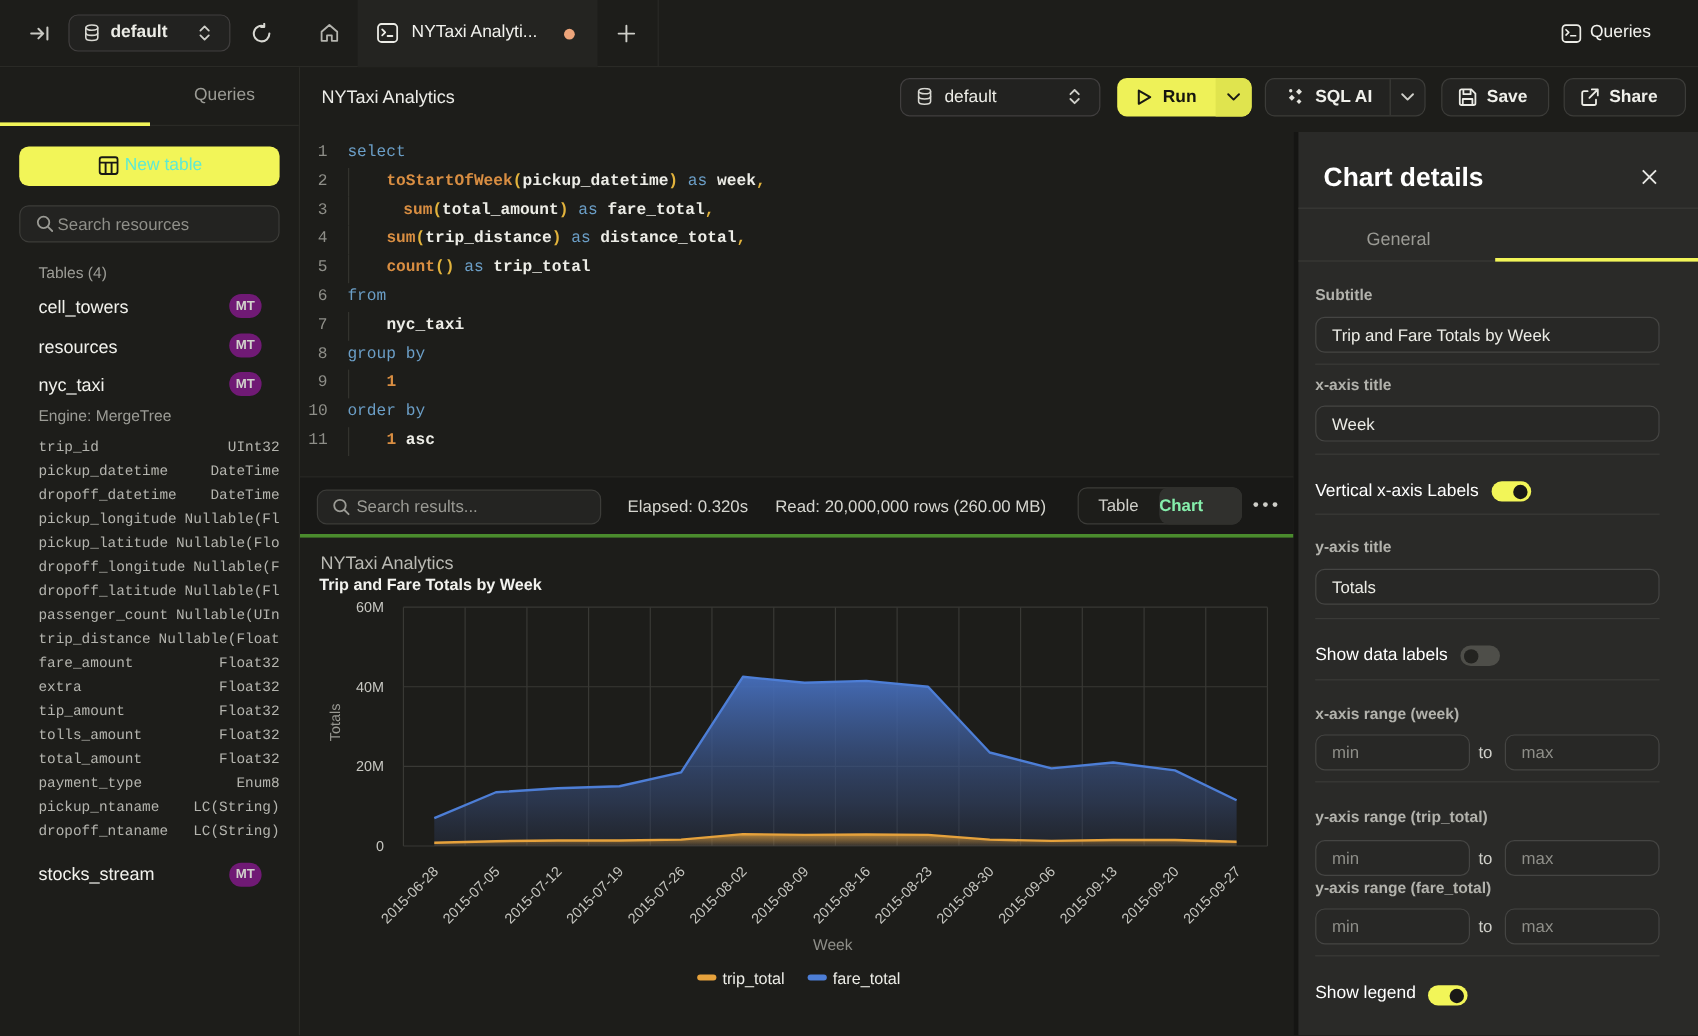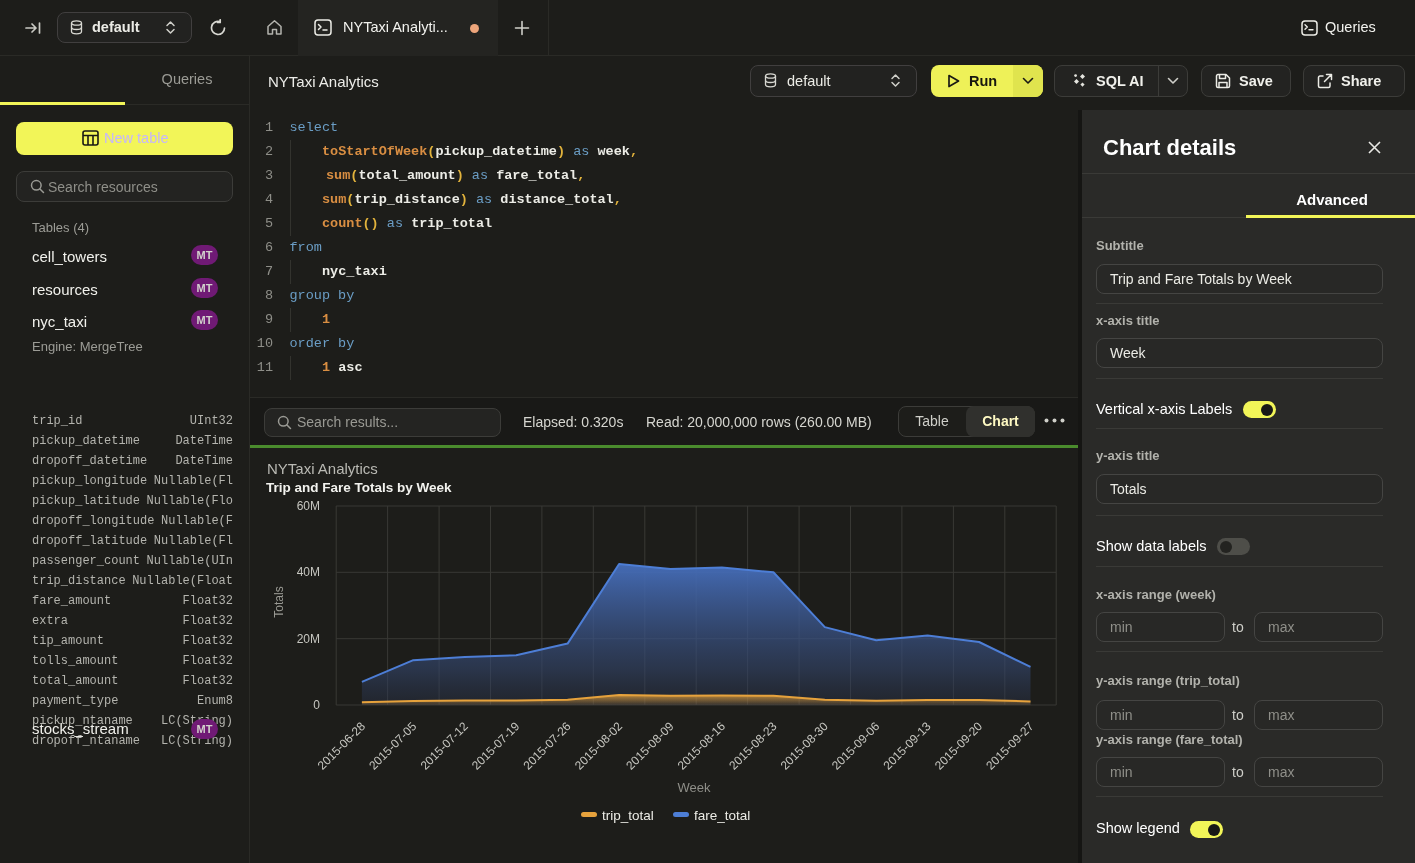--- a/index.html
+++ b/index.html
@@ -1,19 +1,19 @@
 <!DOCTYPE html>
 <html><head>
 <meta charset="utf-8">
 <style>
 * { margin:0; padding:0; box-sizing:border-box; }
 html,body { width:1415px; height:863px; overflow:hidden; background:#1d1d1a; font-family:"Liberation Sans", sans-serif; }
 .abs { position:absolute; }
 #stage { position:relative; width:1415px; height:863px; }
-.mono { font-family:"Liberation Mono", monospace;margin-top:48px; }
+.mono { font-family:"Liberation Mono", monospace; }
 
 #topbar { left:0; top:0; width:1415px; height:56px; background:#1d1d1a; border-bottom:1px solid #2a2a26; }
 #sbborder { left:249px; top:0; width:1px; height:863px; background:#2a2a26; }
 .select { position:absolute; border:1px solid #413f3f; border-radius:8px; background:#222220; color:#ecece6; }
 #tab-active { left:298px; top:0; width:200px; height:56px; background:#242421; }
 #tabdiv1 { left:548px; top:0; width:1px; height:55px; background:#2a2a26; }
 
 #side-tabs { left:0; top:56px; width:249px; height:49px; border-bottom:1px solid #2a2a26; background:#1d1d1a; }
 #tab-underline { left:0; top:102px; width:125px; height:3px; background:#f2f558; }
 #newtable { left:16px; top:122px; width:217px; height:33px; background:#f2f558; border-radius:8px; color:#191914; font-size:14.5px; font-weight:bold; }
@@ -53,21 +53,21 @@
 <div id="stage">
   <div class="abs" id="sbborder"></div>
   <div class="abs" id="topbar"></div>
   <div class="abs" id="tab-active"></div>
   <div class="abs" id="tabdiv1"></div>
 
   <div class="abs" id="side-tabs"></div>
   <div class="abs" id="tab-underline"></div>
   <div class="abs" style="left:125px;top:56px;width:124px;height:46px;text-align:center;line-height:46px;color:#9b9b95;font-size:14.5px;">Queries</div>
   <div class="abs" id="newtable"></div>
-  <div class="abs" style="left:104px;top:130px;color:#c4b5fd;font-size:14.5px;">New table</div>
+  <div class="abs" style="left:104px;top:130px;color:#5eead4;font-size:14.5px;">New table</div>
   <div class="abs" id="sidesearch"></div>
   <div class="abs" style="left:48px;top:179px;color:#8f8f89;font-size:14px;">Search resources</div>
   <div class="abs" style="left:32px;top:220px;color:#9c9c96;font-size:13px;font-weight:normal;">Tables (4)</div>
   <div class="tname" style="top:247.5px;">cell_towers</div>
     <div class="pill" style="left:191px;top:245px;">MT</div>
   <div class="tname" style="top:280.5px;">resources</div>
     <div class="pill" style="left:191px;top:278px;">MT</div>
   <div class="tname" style="top:313px;">nyc_taxi</div>
     <div class="pill" style="left:191px;top:310px;">MT</div>
   <div class="abs" style="left:32px;top:338.5px;color:#9c9c96;font-size:13px;">Engine: MergeTree</div>
@@ -97,21 +97,21 @@
 
   <div class="abs" id="editor"></div>
   <div id="code">
   <div class="eline lnum" style="left:249px;top:116px;">1</div>
   <div class="eline" style="left:289.5px;top:116px;"><span class="kw">select</span></div>
   <div class="eline lnum" style="left:249px;top:140px;">2</div>
   <div class="iguide" style="top:140px;height:24px;"></div>
   <div class="eline" style="left:322px;top:140px;"><span class="fn">toStartOfWeek</span><span class="pr">(</span><span class="id">pickup_datetime</span><span class="pr">)</span> <span class="kw">as</span> <span class="id">week</span><span class="pr">,</span></div>
   <div class="eline lnum" style="left:249px;top:164px;">3</div>
   <div class="iguide" style="top:164px;height:24px;"></div>
-  <div class="eline" style="left:326px;top:164px;"><span class="fn">sum</span><span class="pr">(</span><span class="id">total_amount</span><span class="pr">)</span> <span class="kw">as</span> <span class="id">fare_total</span><span class="pr">,</span></div>
+  <div class="eline" style="left:336px;top:164px;"><span class="fn">sum</span><span class="pr">(</span><span class="id">total_amount</span><span class="pr">)</span> <span class="kw">as</span> <span class="id">fare_total</span><span class="pr">,</span></div>
   <div class="eline lnum" style="left:249px;top:188px;">4</div>
   <div class="iguide" style="top:188px;height:24px;"></div>
   <div class="eline" style="left:322px;top:188px;"><span class="fn">sum</span><span class="pr">(</span><span class="id">trip_distance</span><span class="pr">)</span> <span class="kw">as</span> <span class="id">distance_total</span><span class="pr">,</span></div>
   <div class="eline lnum" style="left:249px;top:212px;">5</div>
   <div class="iguide" style="top:212px;height:24px;"></div>
   <div class="eline" style="left:322px;top:212px;"><span class="fn">count</span><span class="pr">()</span> <span class="kw">as</span> <span class="id">trip_total</span></div>
   <div class="eline lnum" style="left:249px;top:236px;">6</div>
   <div class="eline" style="left:289.5px;top:236px;"><span class="kw">from</span></div>
   <div class="eline lnum" style="left:249px;top:260px;">7</div>
   <div class="iguide" style="top:260px;height:24px;"></div>
@@ -130,21 +130,21 @@
 
   <div class="abs" id="resbar"></div>
   <div class="abs" id="greenline"></div>
   <div class="abs" style="left:264px;top:408px;width:237px;height:29px;border:1px solid #3c3c39;background:#242422;border-radius:8px;"></div>
   <div class="abs" style="left:297px;top:414px;color:#9a9a94;font-size:14px;">Search results...</div>
   <div class="abs" style="left:523px;top:414px;color:#d6d6d0;font-size:14px;">Elapsed: 0.320s</div>
   <div class="abs" style="left:646px;top:414px;color:#d6d6d0;font-size:14px;">Read: 20,000,000 rows (260.00 MB)</div>
   <div class="abs" style="left:898px;top:406px;width:137px;height:31px;border:1px solid #3c3c39;border-radius:8px;background:#1d1d1a;"></div>
   <div class="abs" style="left:966px;top:406px;width:69px;height:31px;background:#30302d;border-radius:8px;"></div>
   <div class="abs" style="left:898px;top:406px;width:68px;height:31px;line-height:31px;text-align:center;color:#cfcfc9;font-size:14px;">Table</div>
-  <div class="abs" style="left:966px;top:406px;width:69px;height:31px;line-height:31px;text-align:center;color:#fef9c3;font-size:14px;font-weight:bold;">Chart</div>
+  <div class="abs" style="left:966px;top:406px;width:69px;height:31px;line-height:31px;text-align:left;color:#86efac;font-size:14px;font-weight:bold;">Chart</div>
   <svg class="abs" style="left:1044px;top:418px;" width="21" height="5" viewBox="0 0 21 5">
       <g fill="#cfcfc9">
         <circle cx="2.5" cy="2.5" r="2"></circle>
         <circle cx="10.5" cy="2.5" r="2"></circle>
         <circle cx="18.5" cy="2.5" r="2"></circle>
       </g>
     </svg>
 
   <div id="chart">
   <svg class="abs" style="left:250px;top:448px;" width="828" height="415" viewBox="0 0 828 415">
@@ -209,21 +209,21 @@
   <rect x="331" y="364" width="16" height="5" rx="2.5" fill="#e6a23c"></rect>
   <text x="352" y="372" fill="#ecece6" font-size="13.5">trip_total</text>
   <rect x="423" y="364" width="16" height="5" rx="2.5" fill="#4d7ed6"></rect>
   <text x="444" y="372" fill="#ecece6" font-size="13.5">fare_total</text>
   </svg>
   </div>
 
   <div class="abs" id="panel"></div>
   <div class="abs" style="left:1103px;top:135px;color:#ffffff;font-size:22px;font-weight:bold;">Chart details</div>
   <div class="abs" style="left:1082px;top:173px;width:333px;height:1px;background:#3a3a37;"></div>
-  <div class="abs" style="left:1249px;top:173px;width:166px;height:45px;line-height:54px;text-align:center;color:#ffffff;font-size:15px;font-weight:bold;">Advanced</div>
+  <div class="abs" style="left:1082px;top:173px;width:167px;height:45px;line-height:54px;text-align:center;color:#9b9b95;font-size:15px;">General</div>
   <div class="abs" style="left:1082px;top:217px;width:333px;height:1px;background:#3a3a37;"></div>
   <div class="abs" style="left:1246px;top:215px;width:169px;height:3px;background:#f2f558;"></div>
   <div id="panelbody">
   <div class="plabel" style="top:238px;">Subtitle</div>
   <div class="pinput" style="left:1096px;top:264px;width:287px;height:30px;"></div>
   <div class="abs " style="left:1110px;top:271px;font-size:14px;color:#ebebe5;">Trip and Fare Totals by Week</div>
   <div class="pdiv" style="top:303px;"></div>
   <div class="plabel" style="top:313px;">x-axis title</div>
   <div class="pinput" style="left:1096px;top:338px;width:287px;height:30px;"></div>
   <div class="abs " style="left:1110px;top:345px;font-size:14px;color:#ebebe5;">Week</div>

